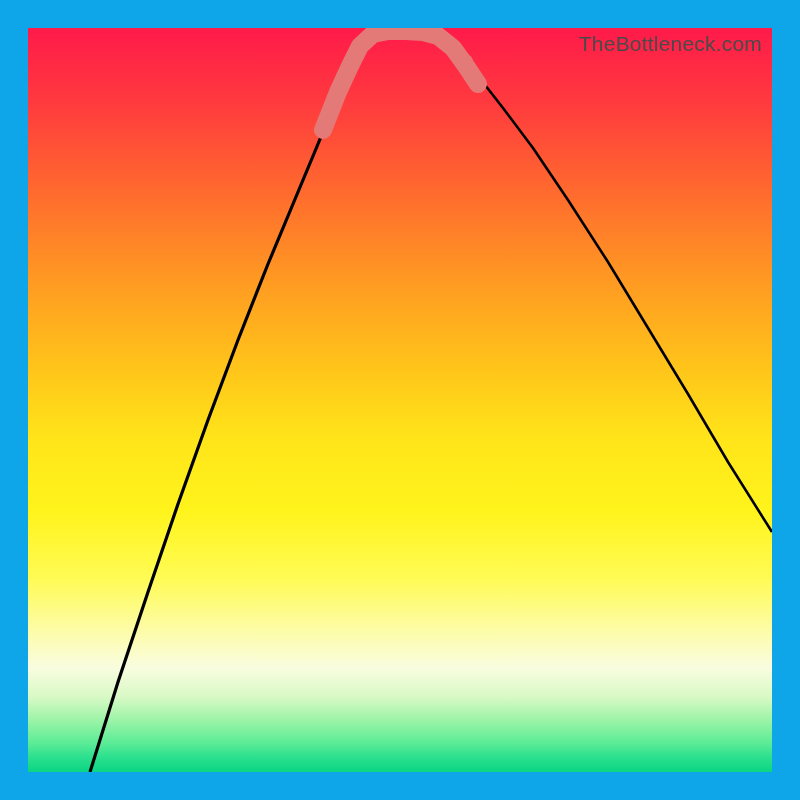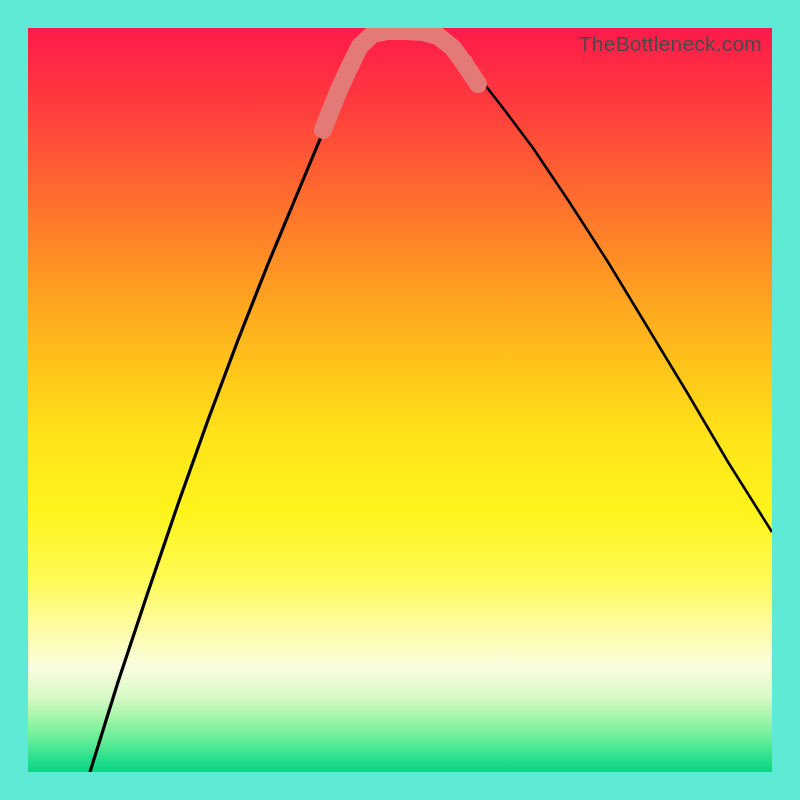--- a/index.html
+++ b/index.html
@@ -7,21 +7,21 @@
     padding: 0;
     width: 800px;
     height: 800px;
     overflow: hidden;
     background: #000;
     font-family: Arial, Helvetica, sans-serif;
   }
   .frame {
     position: absolute;
     inset: 0;
-    background: #5eead4;
+    background: #0ea5e9;
   }
   .plot {
     position: absolute;
     left: 28px;
     top: 28px;
     width: 744px;
     height: 744px;
     overflow: hidden;
   }
   .gradient-bg {

